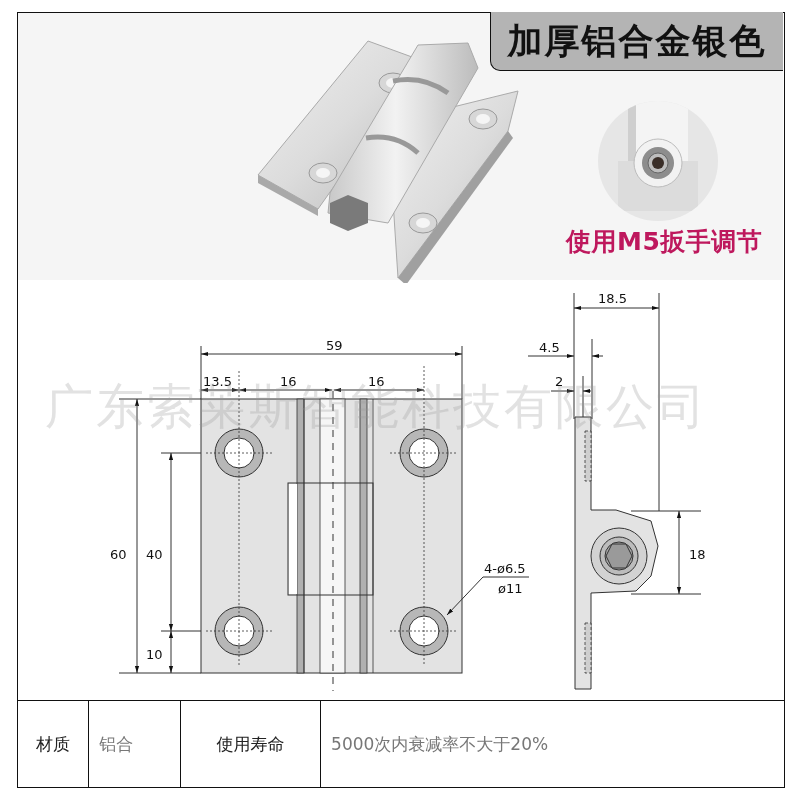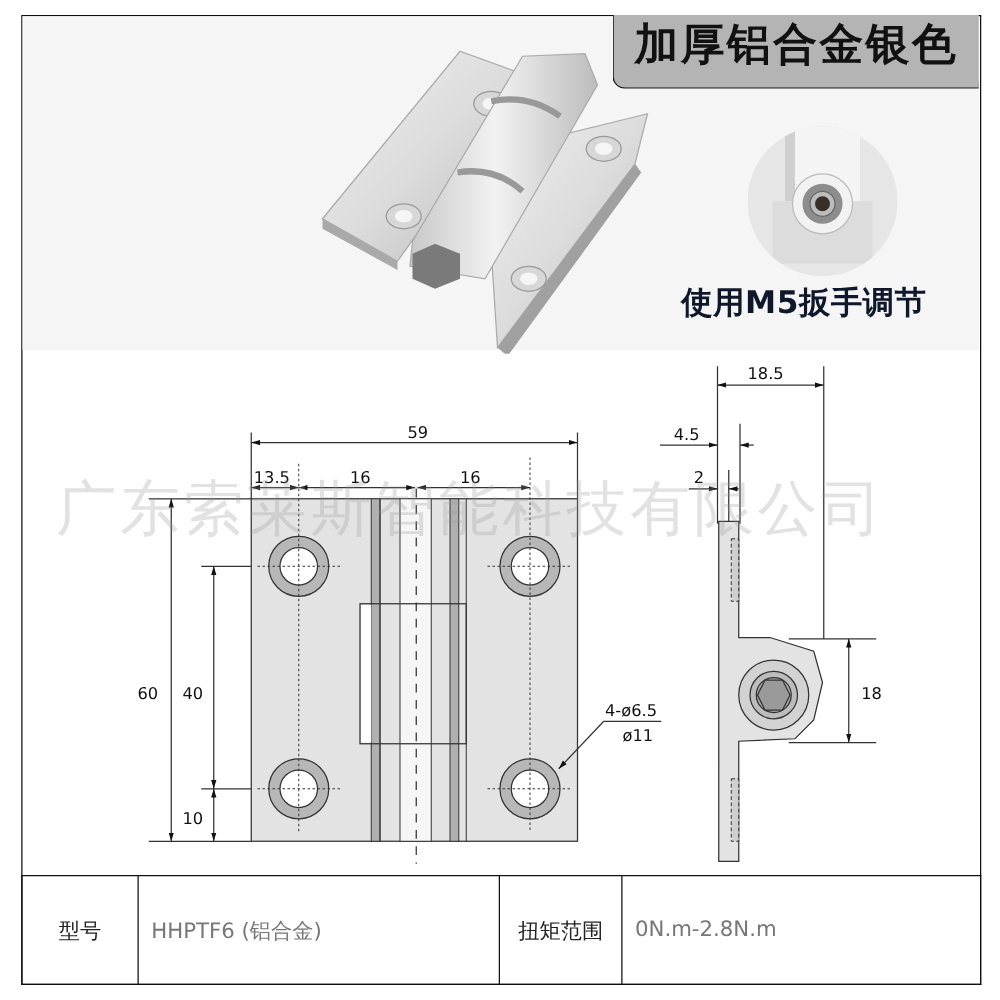--- a/index.html
+++ b/index.html
@@ -3,24 +3,24 @@
 <meta charset="utf-8">
 <style>
   * { box-sizing: border-box; margin: 0; padding: 0; }
   html, body { width: 800px; height: 800px; background: #ffffff; overflow: hidden; }
   body { position: relative; font-family: "DejaVu Sans", "Liberation Sans", sans-serif; color: #222; }
 
   .frame { position: absolute; left: 17px; top: 12px; width: 768px; height: 776px; border: 1.5px solid #111; background: #fff; }
 
   
   .photo-panel { position: absolute; left: 0; top: 0; width: 765px; height: 267px; background: #f5f5f5; }
-  .badge { position: absolute; right: 0; top: -1px; width: 293px; height: 59px; background: #b4b4b4; border: 1.5px solid #111; border-top: none; border-right: none; border-bottom-left-radius: 10px; display: flex; justify-content: center; }
+  .badge { position: absolute; right: 0; top: -1px; width: 293px; height: 59px; background: #b4b4b4; border: 1.5px solid #111; border-top: none; border-right: none; border-bottom-left-radius: 10px; display: flex; align-items: center; justify-content: center; }
   .badge span { font-size: 35px; font-weight: bold; color: #111; letter-spacing: 2px; }
   .detail-circle { position: absolute; left: 580px; top: 88px; width: 120px; height: 120px; border-radius: 50%; overflow: hidden; }
-  .detail-caption { position: absolute; left: 527px; top: 212px; font-size: 25px; font-weight: bold; color: #0f172a; letter-spacing: 0.5px; }
+  .detail-caption { position: absolute; left: 548px; top: 212px; font-size: 25px; font-weight: bold; color: #be185d; letter-spacing: 0.5px; }
   .photo-svg { position: absolute; left: 220px; top: 10px; }
 
   
   .drawing { position: absolute; left: 0; top: 267px; width: 765px; height: 421px; }
   .drawing svg { position: absolute; left: 0; top: 0; }
   .dim-text { font-family: "DejaVu Sans", "Liberation Sans", sans-serif; font-size: 13px; fill: #111; }
 
   .watermark { position: absolute; left: 45px; top: 375px; font-size: 48px; color: rgba(150,150,150,0.28); letter-spacing: 3px; white-space: nowrap; pointer-events: none; font-family: Liberation Mono, monospace; font-weight: 200; }
 
   
@@ -192,20 +192,20 @@
         <text class="dim-text" x="688" y="558">18</text>
       </g>
     </svg>
   </div>
 </div>
 
 <div class="watermark">广东索莱斯智能科技有限公司</div>
 
 <table class="spec-table">
   <tbody>
-      <tr>
-    <td class="label" style="width:93px">型号</td>
-    <td class="value" style="width:289px">HHPTF6 (铝合金)</td>
-    <td class="label" style="width:98px">扭矩范围</td>
-    <td class="value">0N.m-2.8N.m</td>
+  <tr>
+    <td class="label">材质</td>
+    <td class="value">铝合</td>
+    <td class="label">使用寿命</td>
+    <td class="value">5000次内衰减率不大于20%</td>
   </tr>
 </tbody>
   </table>
 
 </body></html>

